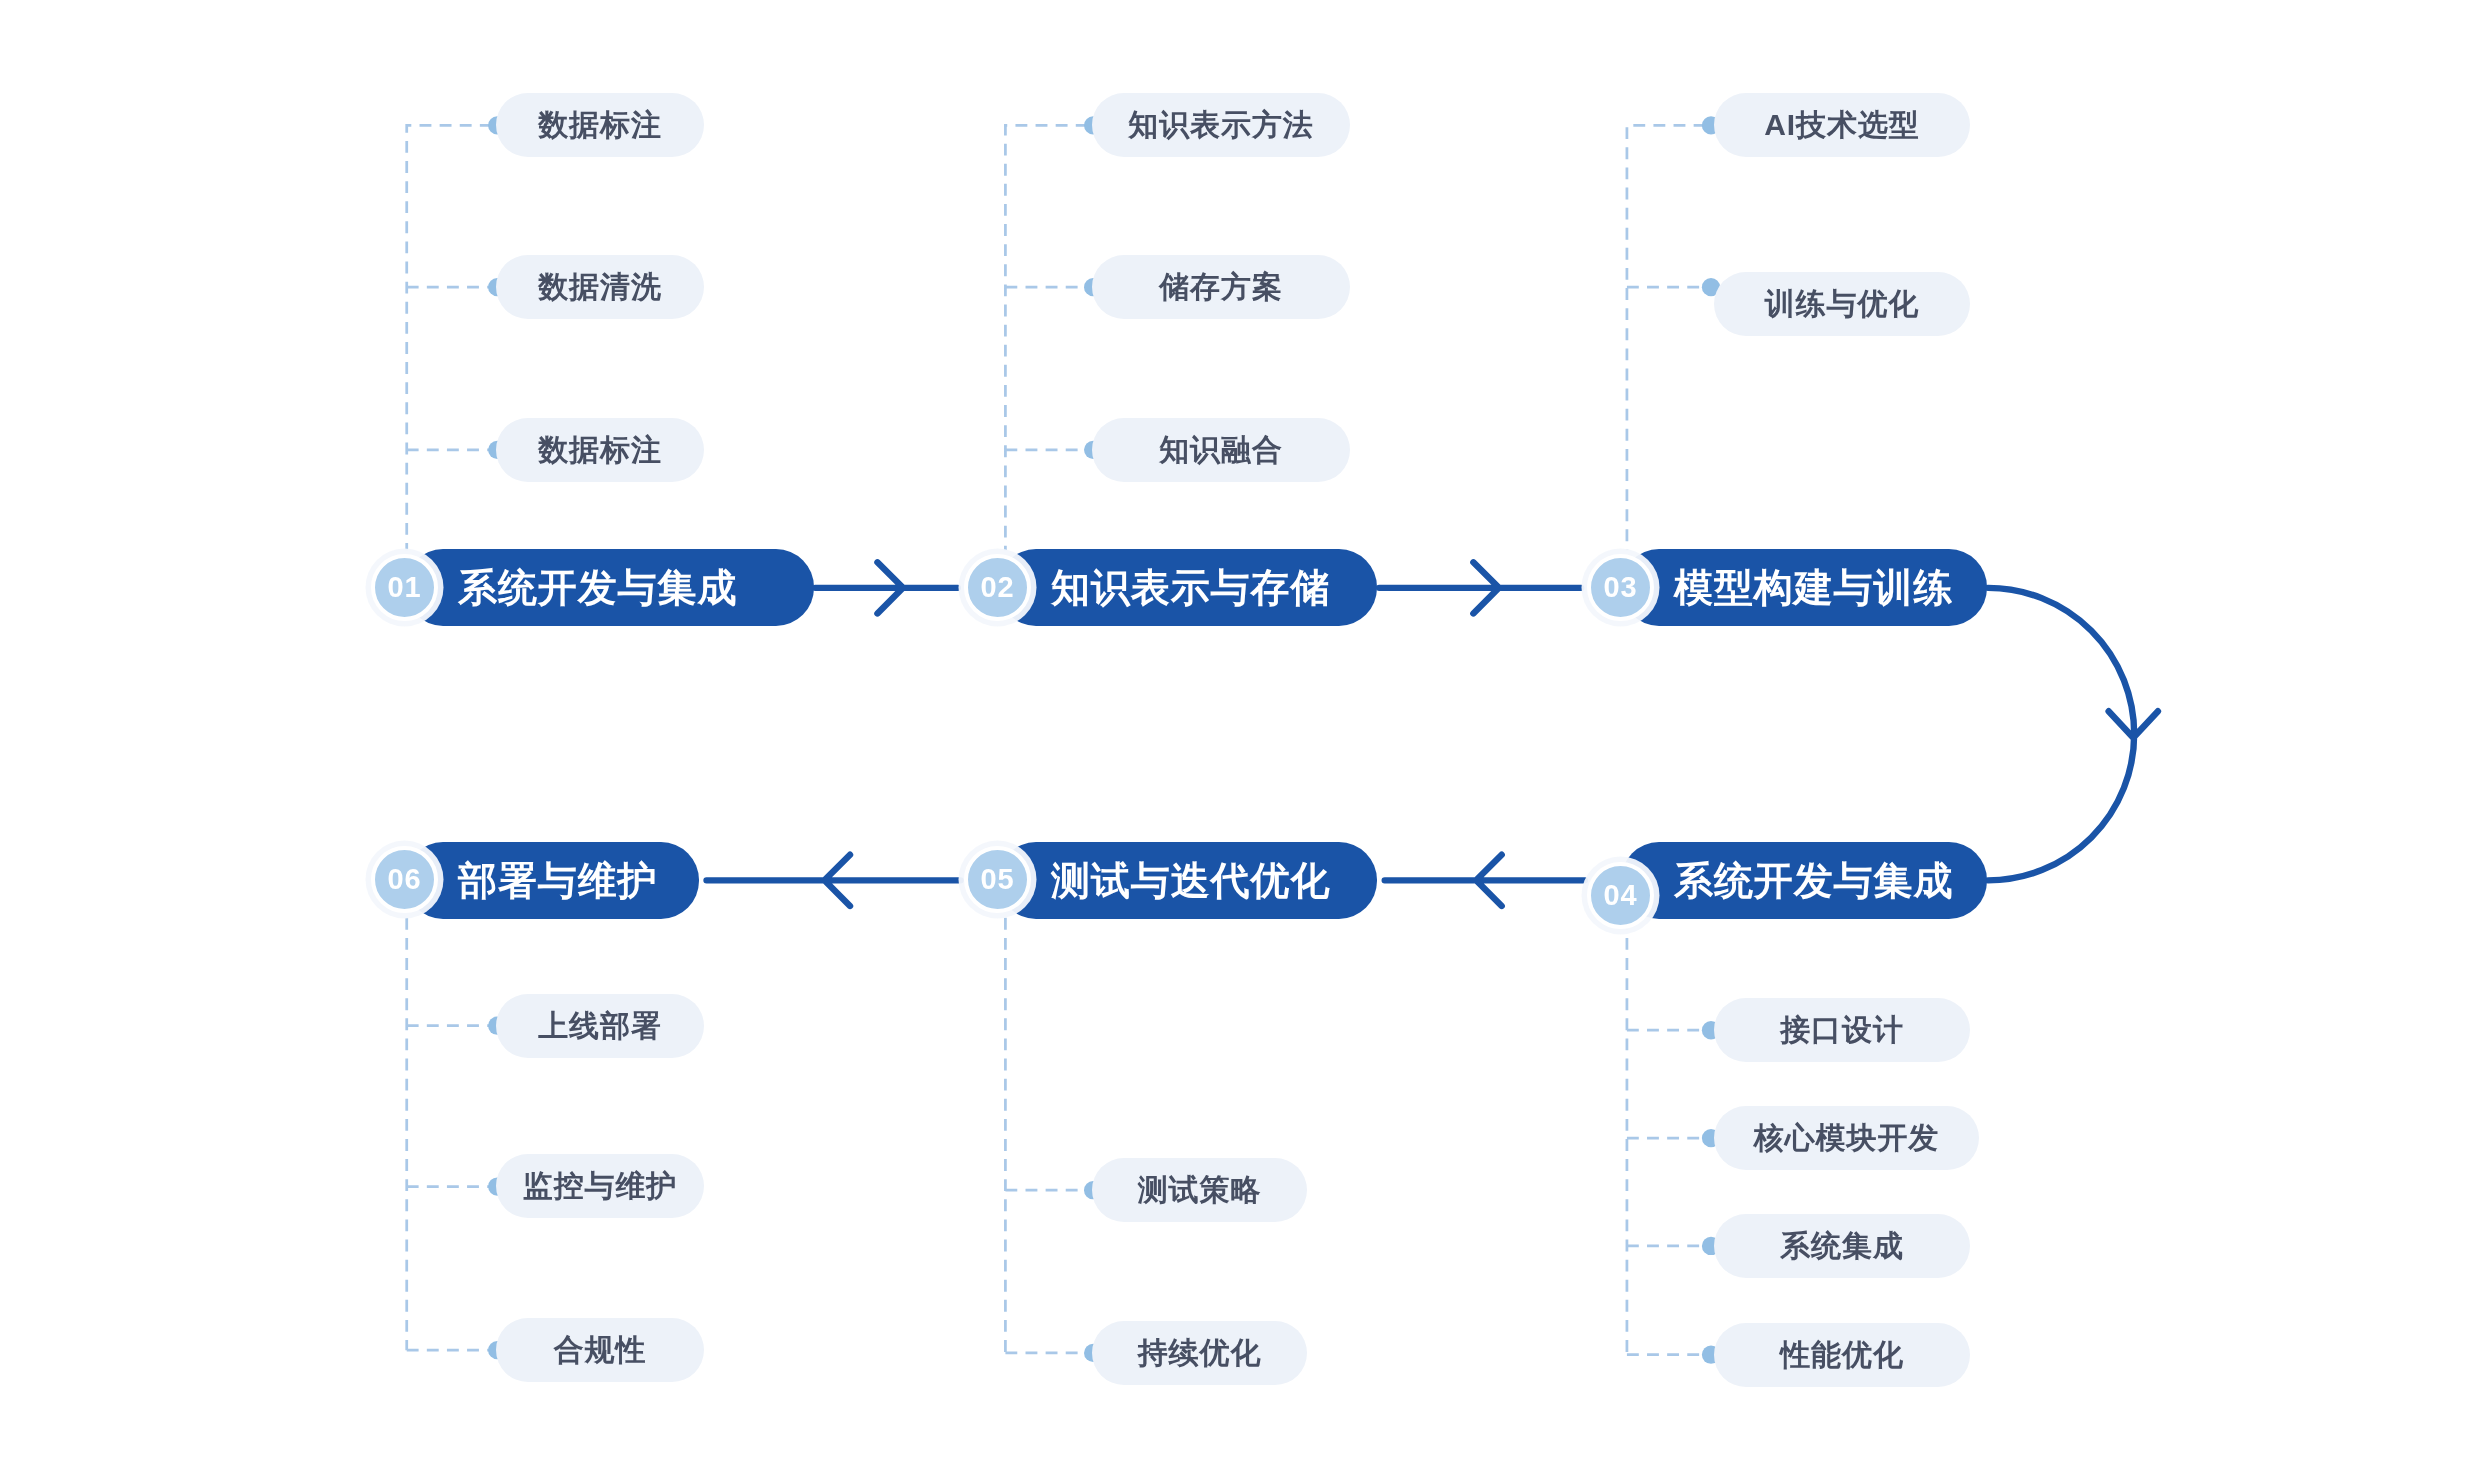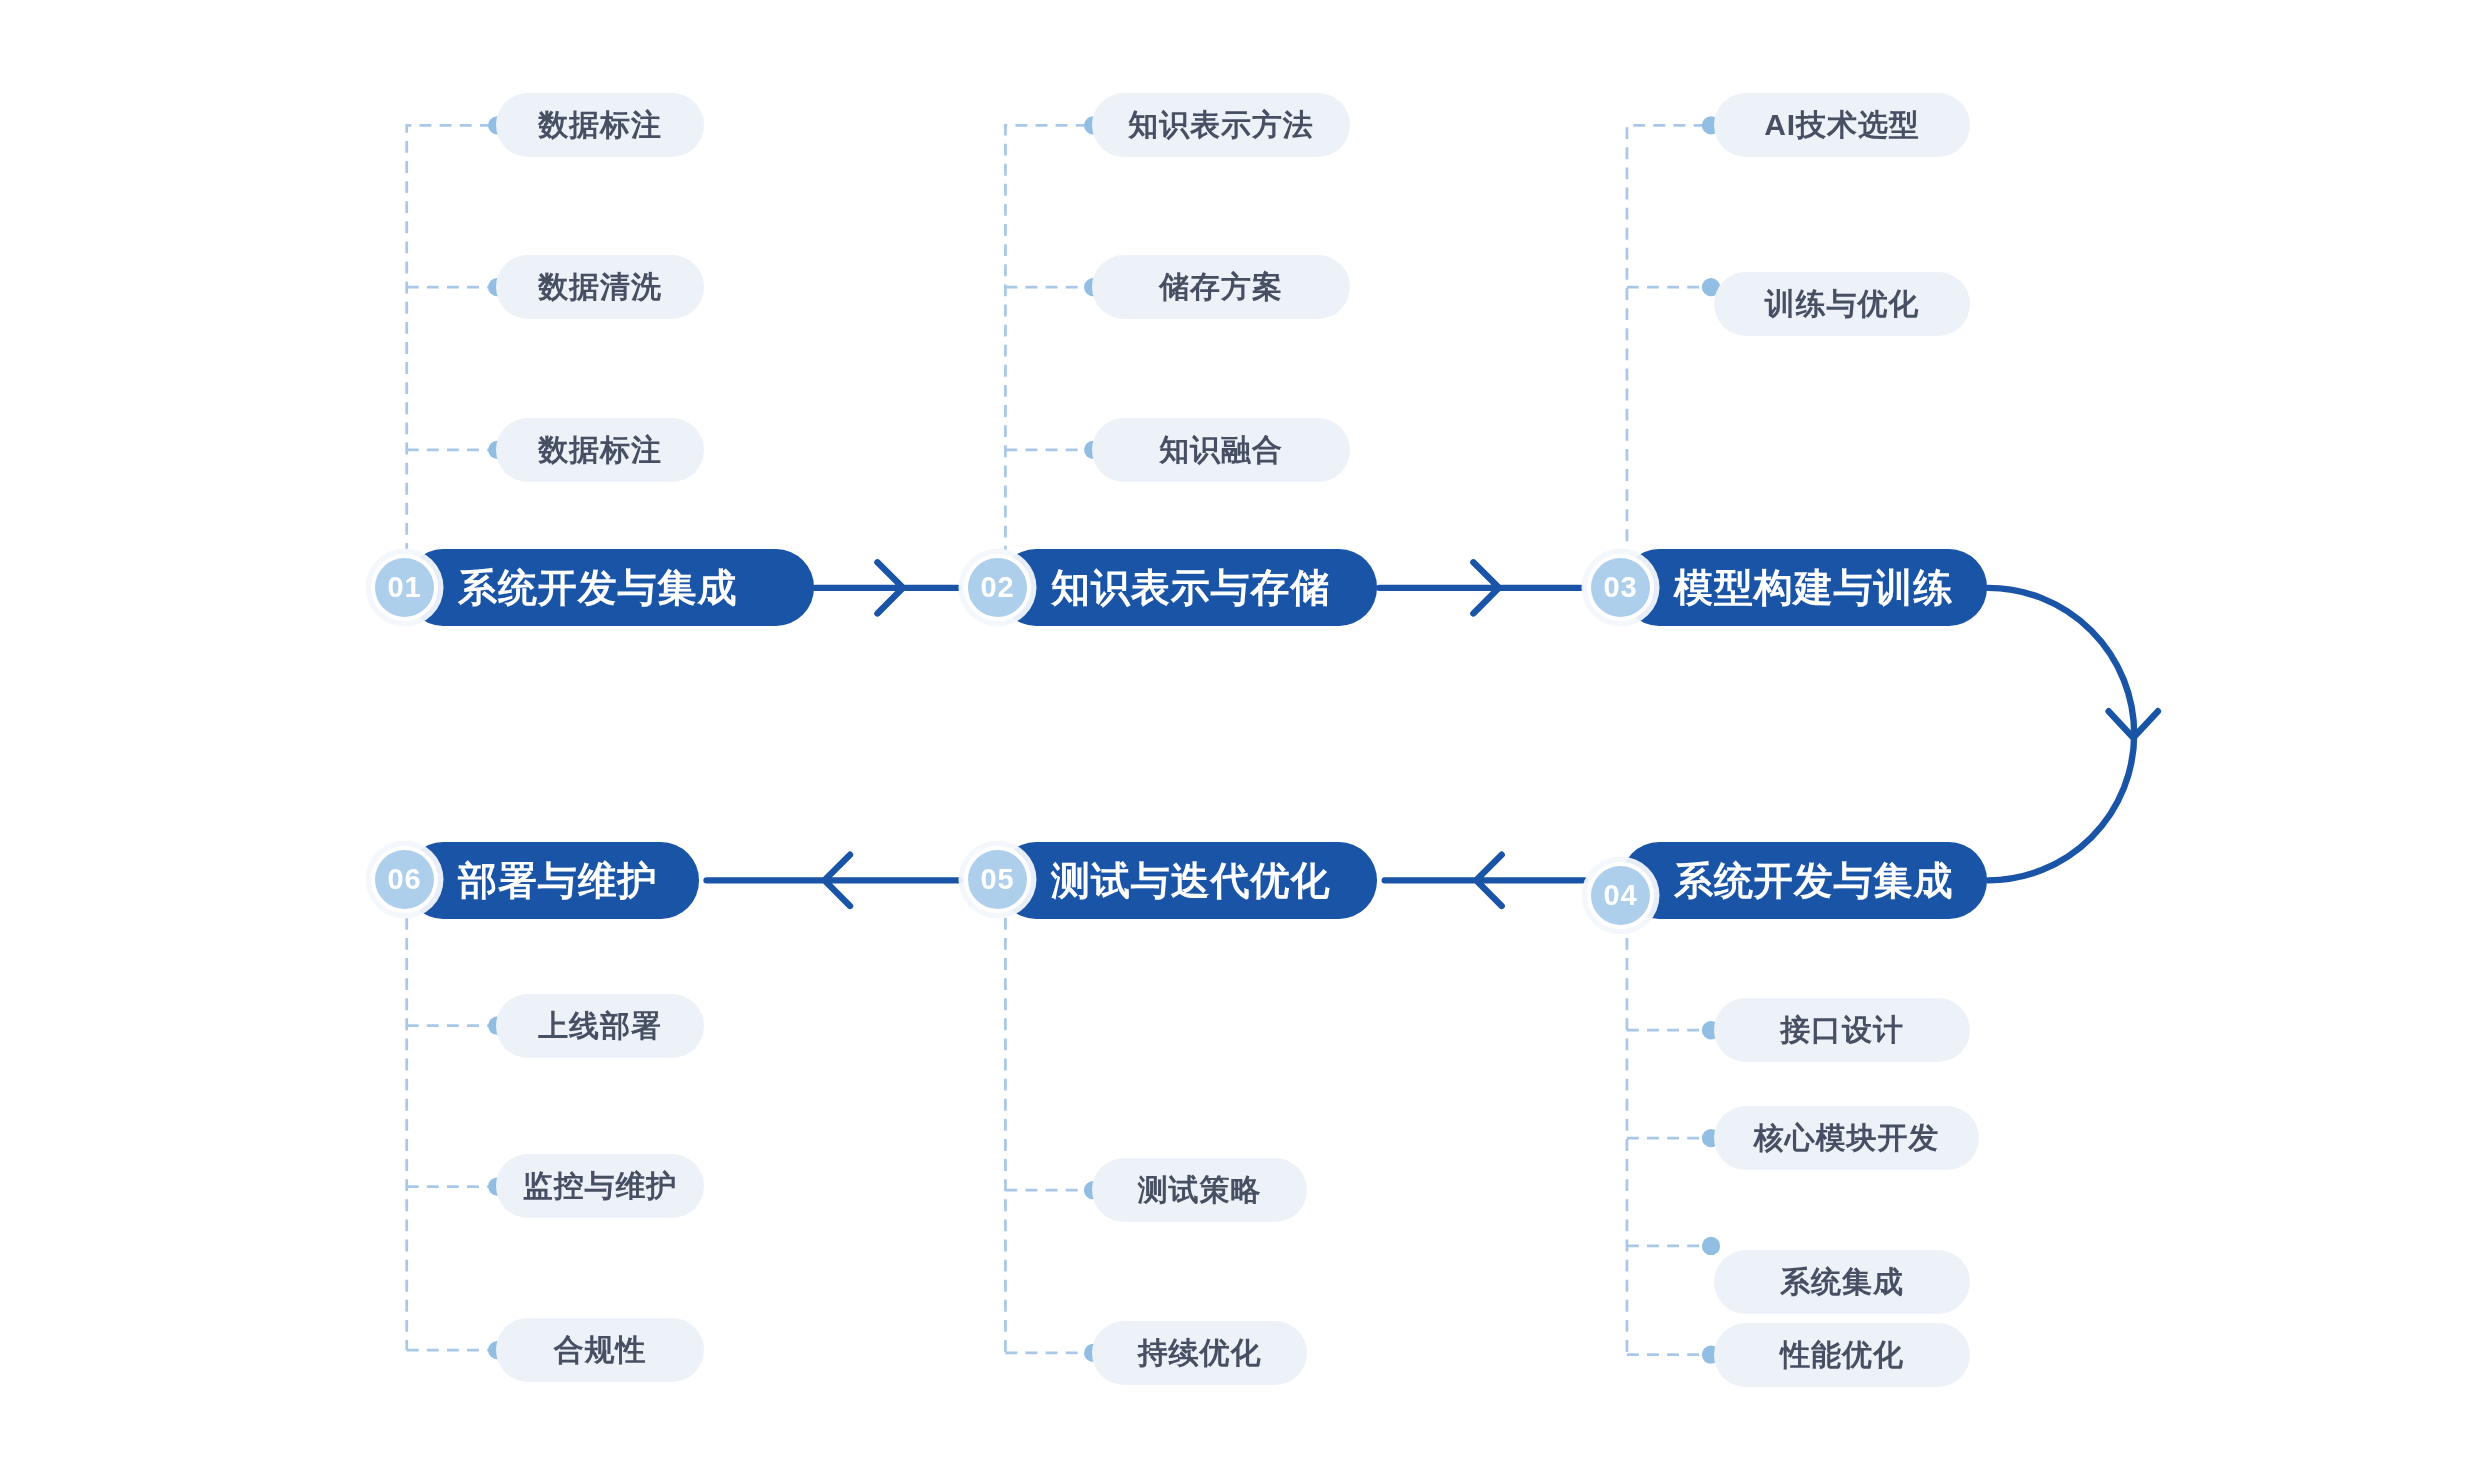--- a/index.html
+++ b/index.html
@@ -152,17 +152,17 @@
 
   <div class="sub" style="left:496px;top:994px;width:208px;">上线部署</div>
   <div class="sub" style="left:496px;top:1154px;width:208px;">监控与维护</div>
   <div class="sub" style="left:496px;top:1318px;width:208px;">合规性</div>
 
   <div class="sub" style="left:1092px;top:1158px;width:215px;">测试策略</div>
   <div class="sub" style="left:1092px;top:1321px;width:215px;">持续优化</div>
 
   <div class="sub" style="left:1714px;top:998px;width:256px;">接口设计</div>
   <div class="sub" style="left:1714px;top:1106px;width:265px;">核心模块开发</div>
-  <div class="sub" style="left:1714px;top:1250px;width:256px;">系统集成</div>
+  <div class="sub" style="left:1714px;top:1214px;width:256px;">系统集成</div>
   <div class="sub" style="left:1714px;top:1323px;width:256px;text-align:center;">性能优化</div>
 
 </div>
 
 
 </body></html>

